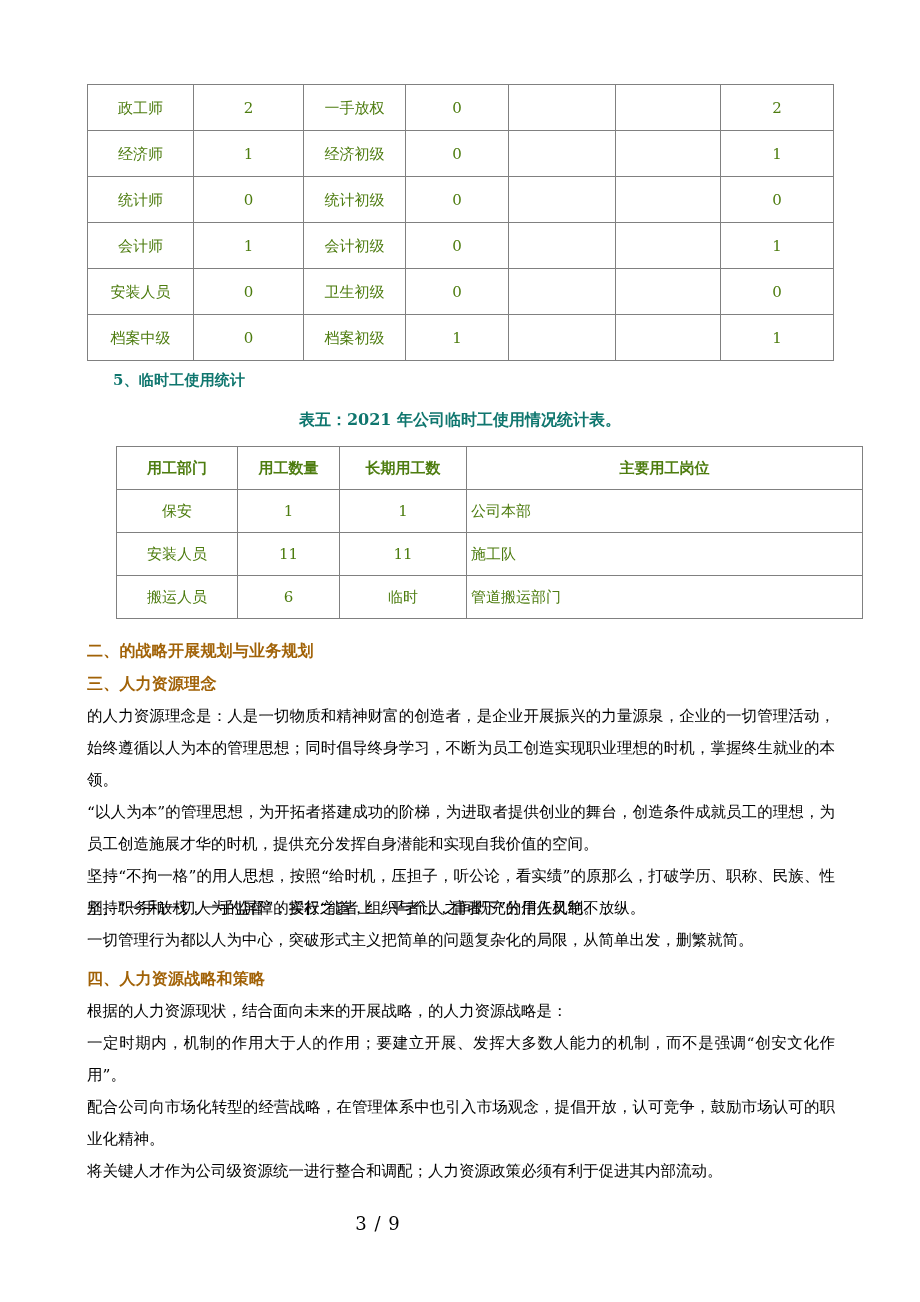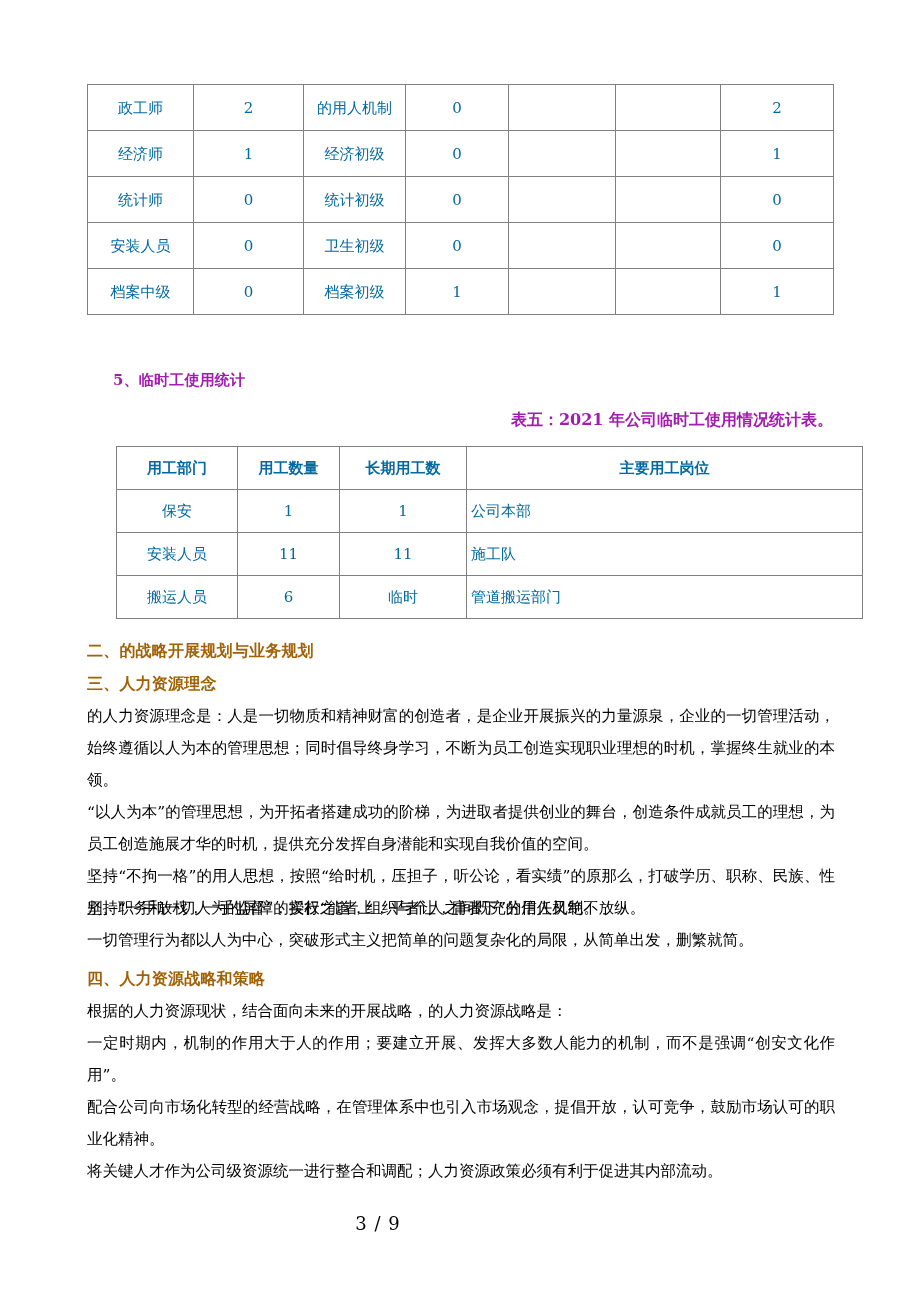--- a/index.html
+++ b/index.html
@@ -25,21 +25,21 @@
 
   
   table.doc-table {
     position: absolute;
     border-collapse: collapse;
     table-layout: fixed;
   }
   table.doc-table td {
     border: 1px solid #808080;
     font-size: 15px;
-    color: #0369a1;
+    color: #4d7c0f;
     font-family: "DejaVu Serif", "Liberation Serif", serif;
     padding: 0 4px;
     vertical-align: middle;
     line-height: 1.2;
   }
   td.c   { text-align: center; }
   td.l   { text-align: left; padding-left: 8px; }
   td.hdr { font-weight: bold; text-align: center; color: #000; }
 
   
@@ -56,34 +56,34 @@
     top: 446px;
     width: 746px;
     margin-left: 14px;
   }
   #table-temp-workers td { height: 42px; }
 
   
   .blk {
     position: absolute;
     font-family: "DejaVu Serif", "Liberation Serif", serif;
-    color: #a21caf;
+    color: #0f766e;
   }
   .list-head {
     left: 113px;
     top: 371px;
     font-size: 15px;
     font-weight: bold;
     letter-spacing: 0.2px;
   }
   .table-caption {
     left: 87px;
     top: 410px;
     width: 746px;
-    text-align: right;
+    text-align: center;
     font-size: 16px;
     font-weight: bold;
   }
 
   .section-head {
     left: 87px;
     font-size: 16px;
     font-weight: bold;
     color: #a16207;
     letter-spacing: 0.2px;
@@ -137,21 +137,21 @@
       <col style="width:102px">
       <col style="width:103px">
       <col style="width:107px">
       <col style="width:105px">
       <col style="width:113px">
     </colgroup>
     <tbody>
       <tr>
         <td class="c">政工师</td>
         <td class="c">2</td>
-        <td class="c">的用人机制</td>
+        <td class="c">一手放权</td>
         <td class="c">0</td>
         <td class="c"></td>
         <td class="c"></td>
         <td class="c">2</td>
       </tr>
       <tr>
         <td class="c">经济师</td>
         <td class="c">1</td>
         <td class="c">经济初级</td>
         <td class="c">0</td>
@@ -160,20 +160,29 @@
         <td class="c">1</td>
       </tr>
       <tr>
         <td class="c">统计师</td>
         <td class="c">0</td>
         <td class="c">统计初级</td>
         <td class="c">0</td>
         <td class="c"></td>
         <td class="c"></td>
         <td class="c">0</td>
+      </tr>
+      <tr>
+        <td class="c">会计师</td>
+        <td class="c">1</td>
+        <td class="c">会计初级</td>
+        <td class="c">0</td>
+        <td class="c"></td>
+        <td class="c"></td>
+        <td class="c">1</td>
       </tr>
       <tr>
         <td class="c">安装人员</td>
         <td class="c">0</td>
         <td class="c">卫生初级</td>
         <td class="c">0</td>
         <td class="c"></td>
         <td class="c"></td>
         <td class="c">0</td>
       </tr>

